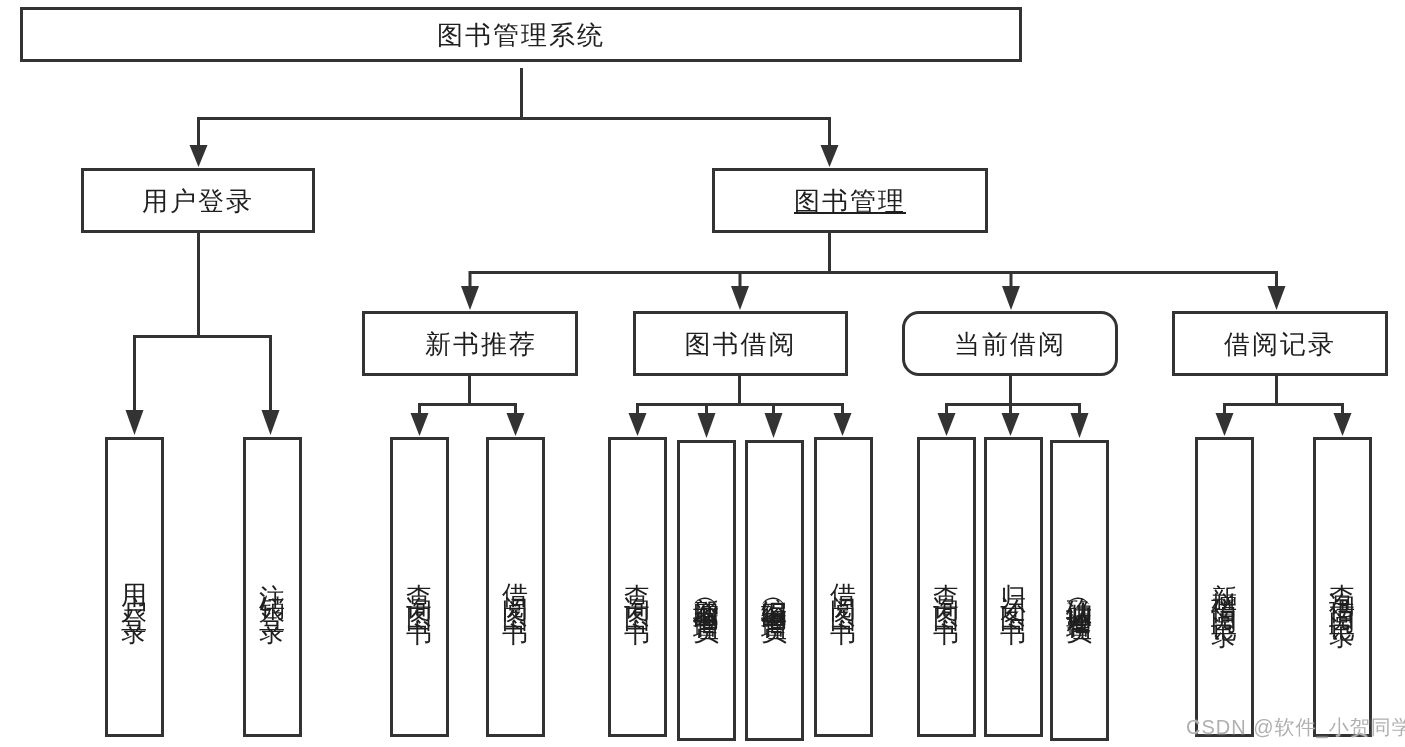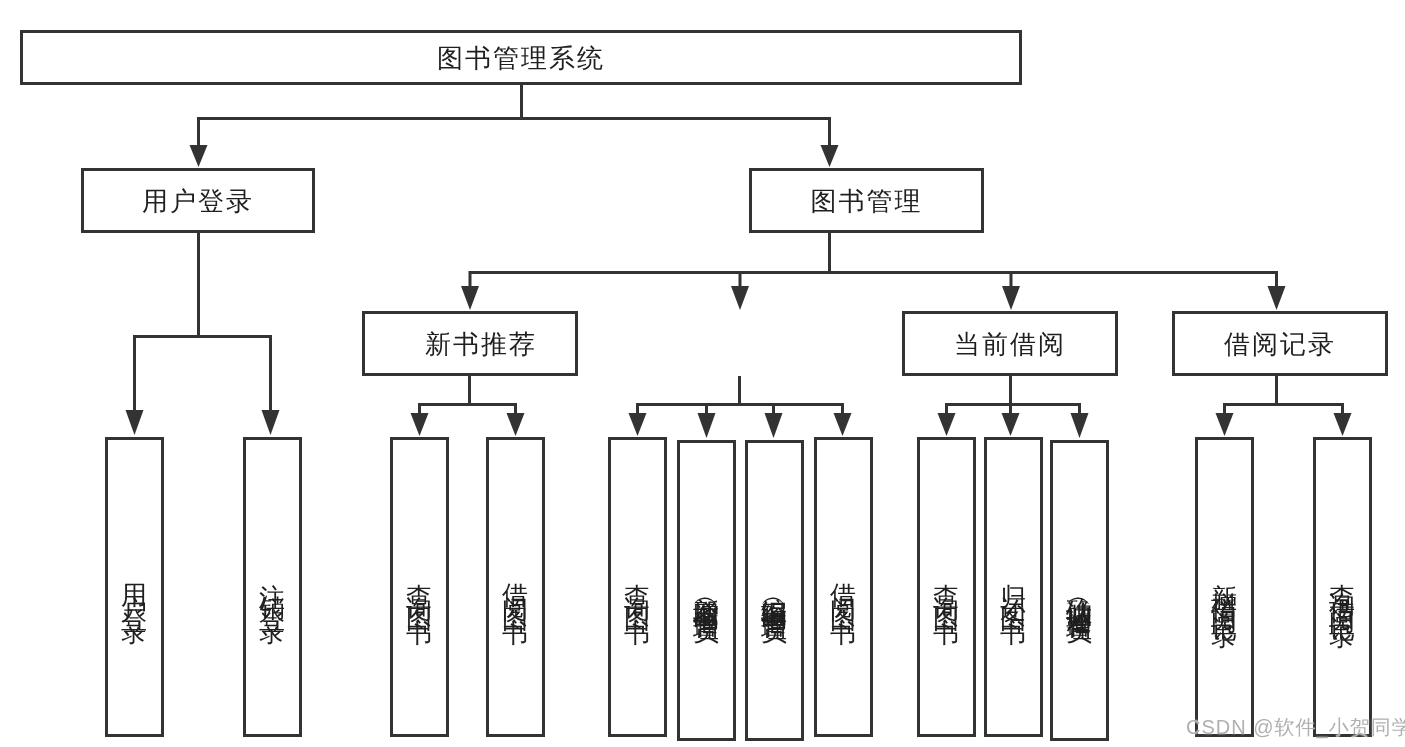--- a/index.html
+++ b/index.html
@@ -83,35 +83,38 @@
       <polygon points="764.5,413 782.5,413 773.5,438"></polygon>
       <polygon points="833.5,413 851.5,413 842.5,436"></polygon>
       <polygon points="937.5,413 955.5,413 946.5,436"></polygon>
       <polygon points="1001.5,413 1019.5,413 1010.5,436"></polygon>
       <polygon points="1070.5,413 1088.5,413 1079.5,438"></polygon>
       <polygon points="1215.5,413 1233.5,413 1224.5,436"></polygon>
       <polygon points="1333.5,413 1351.5,413 1342.5,436"></polygon>
     </g>
   </svg>
 
-  <div class="box" style="left:20px;top:30px;width:1002px;height:55px;">
+  <div class="box" style="left:20px;top:7px;width:1002px;height:55px;">
     <span>图书管理系统</span>
   </div>
 
   <div class="box" style="left:81px;top:168px;width:234px;height:65px;">
     <span>用户登录</span>
   </div>
-  <div class="box" style="left:749px;top:168px;width:235px;height:65px;">
+  <div class="box" style="left:712px;top:168px;width:276px;height:65px;text-decoration:underline;">
     <span>图书管理</span>
   </div>
 
   <div class="box" style="left:362px;top:311px;width:216px;height:65px;padding-left:22px;">
     <span>新书推荐</span>
   </div>
-  <div class="box" style="left:902px;top:311px;width:216px;height:65px;">
+  <div class="box" style="left:633px;top:311px;width:215px;height:65px;">
+    <span>图书借阅</span>
+  </div>
+  <div class="box" style="left:902px;top:311px;width:216px;height:65px;border-radius:17px;">
     <span>当前借阅</span>
   </div>
   <div class="box" style="left:1172px;top:311px;width:216px;height:65px;">
     <span>借阅记录</span>
   </div>
 
   <div class="vbox" style="left:105px;">
     <span class="vtext">用户登录</span>
   </div>
   <div class="vbox" style="left:243px;">

